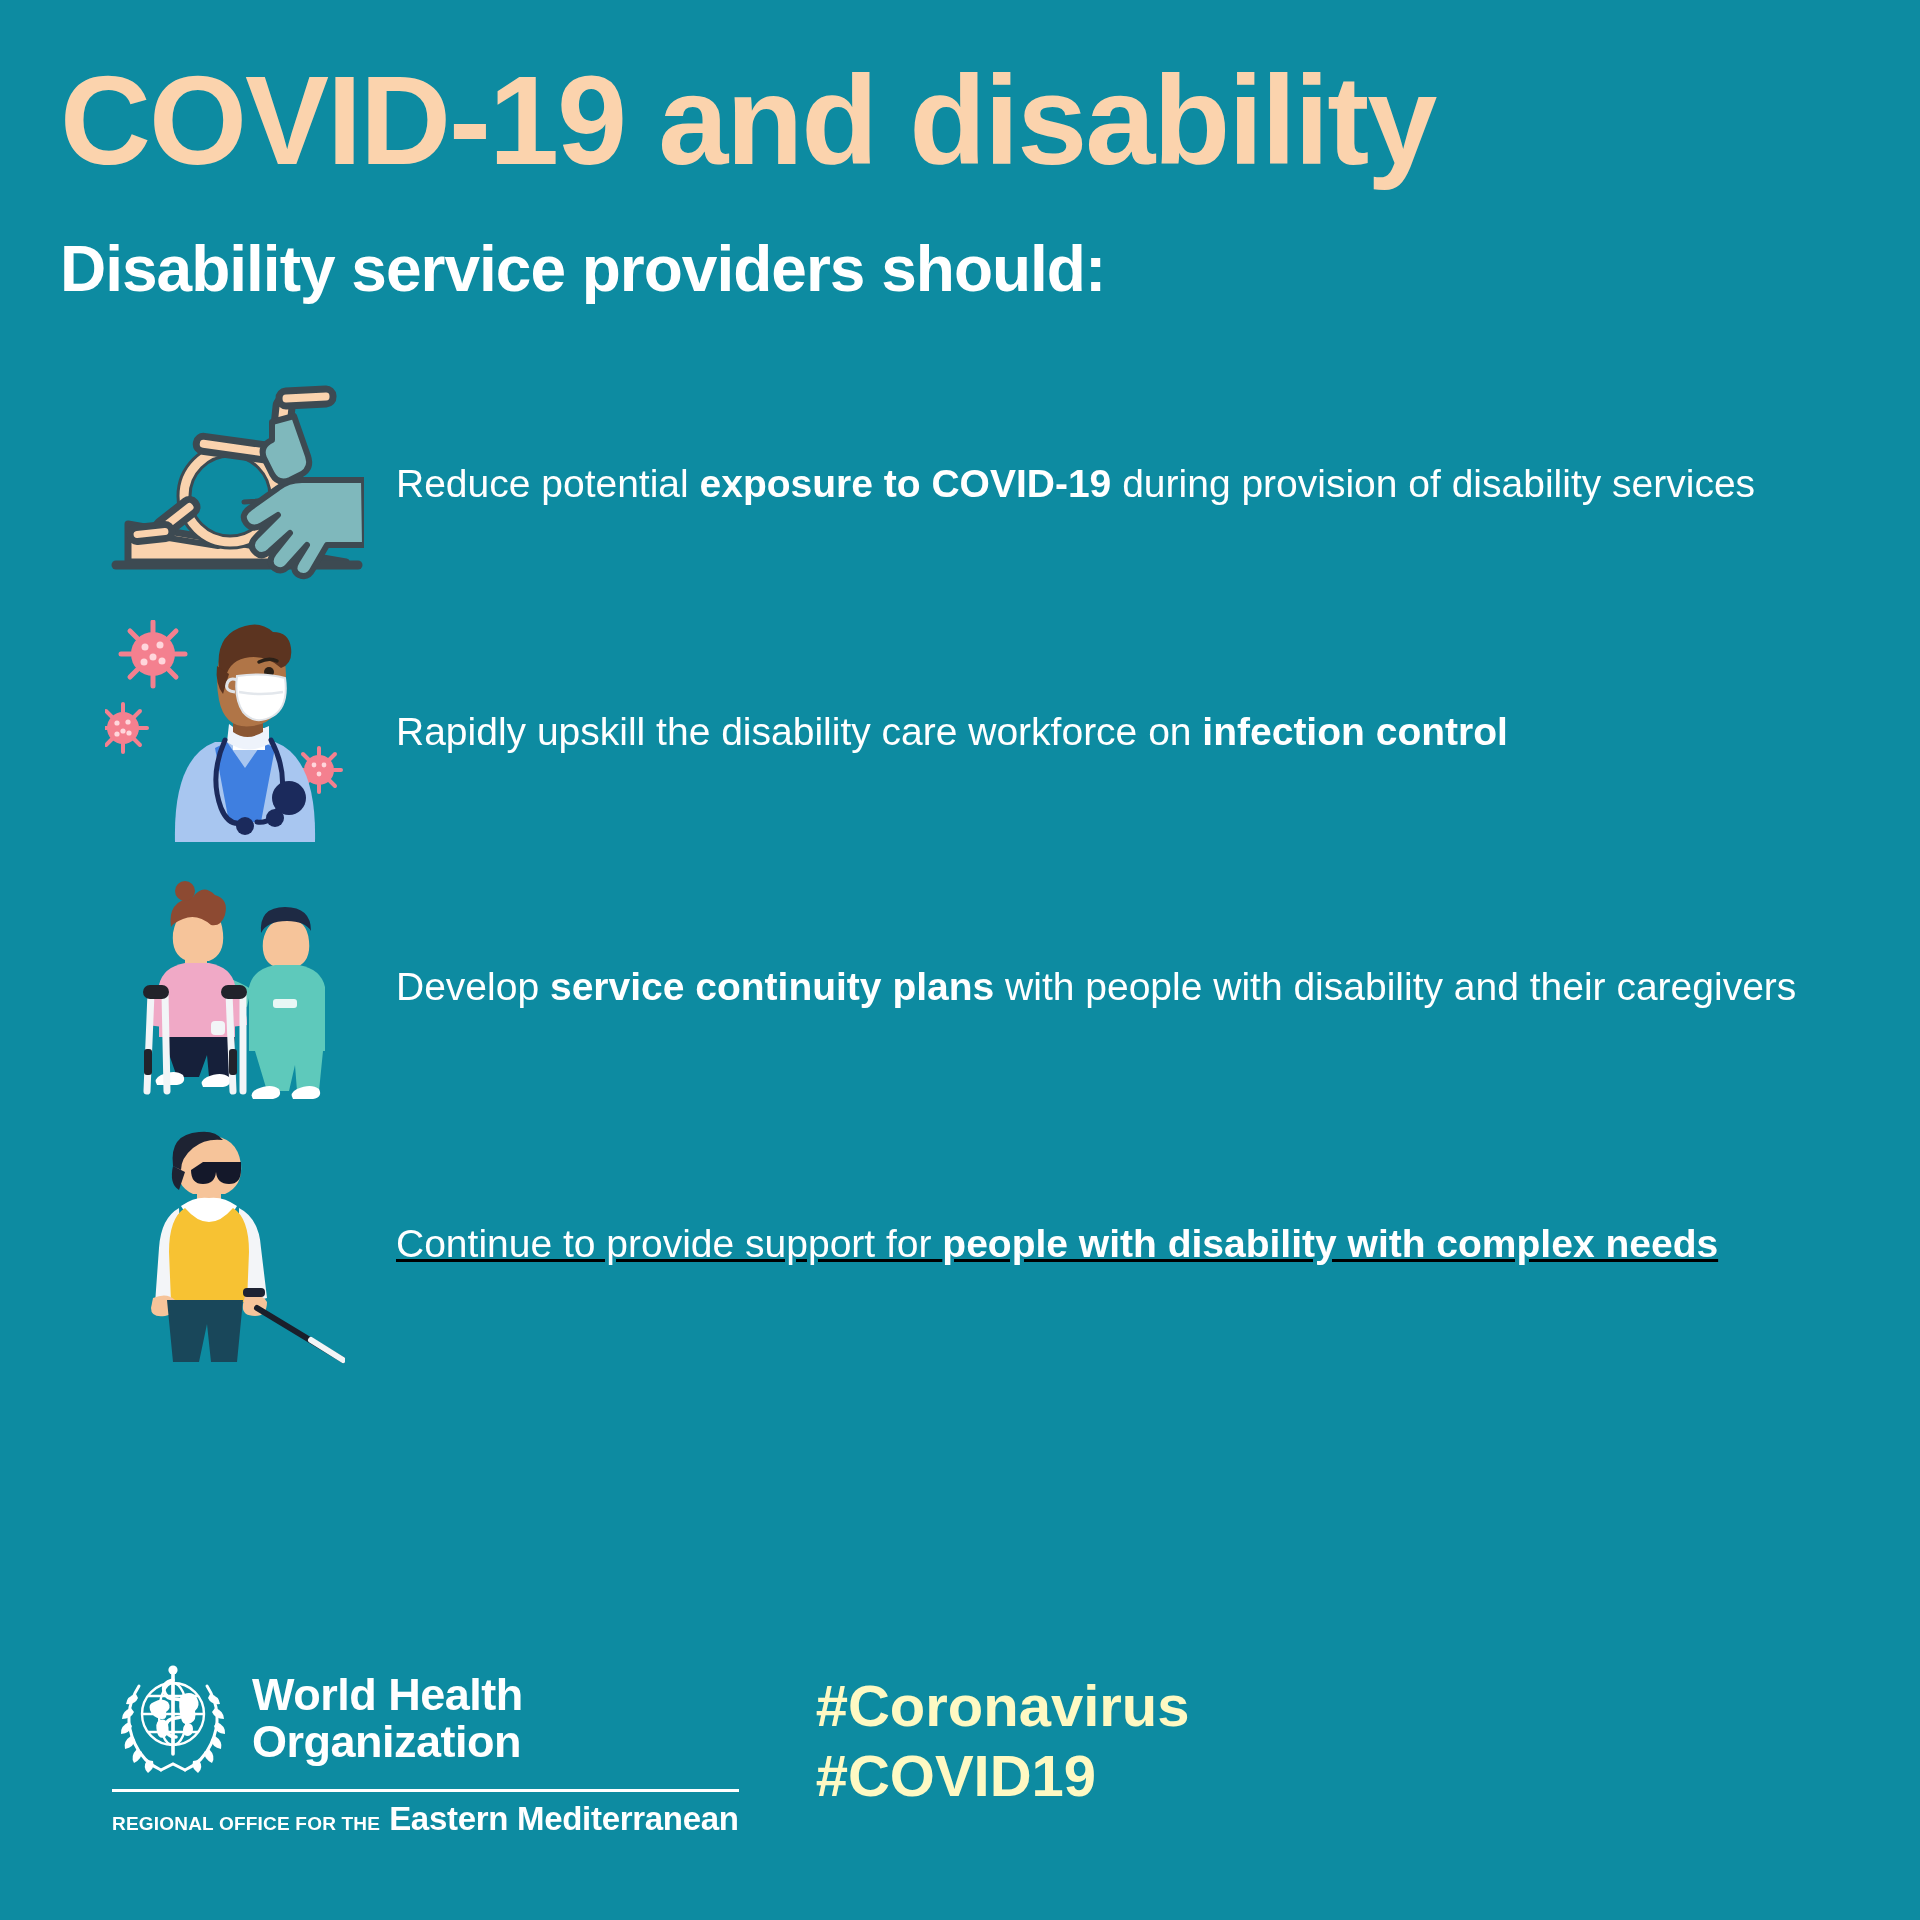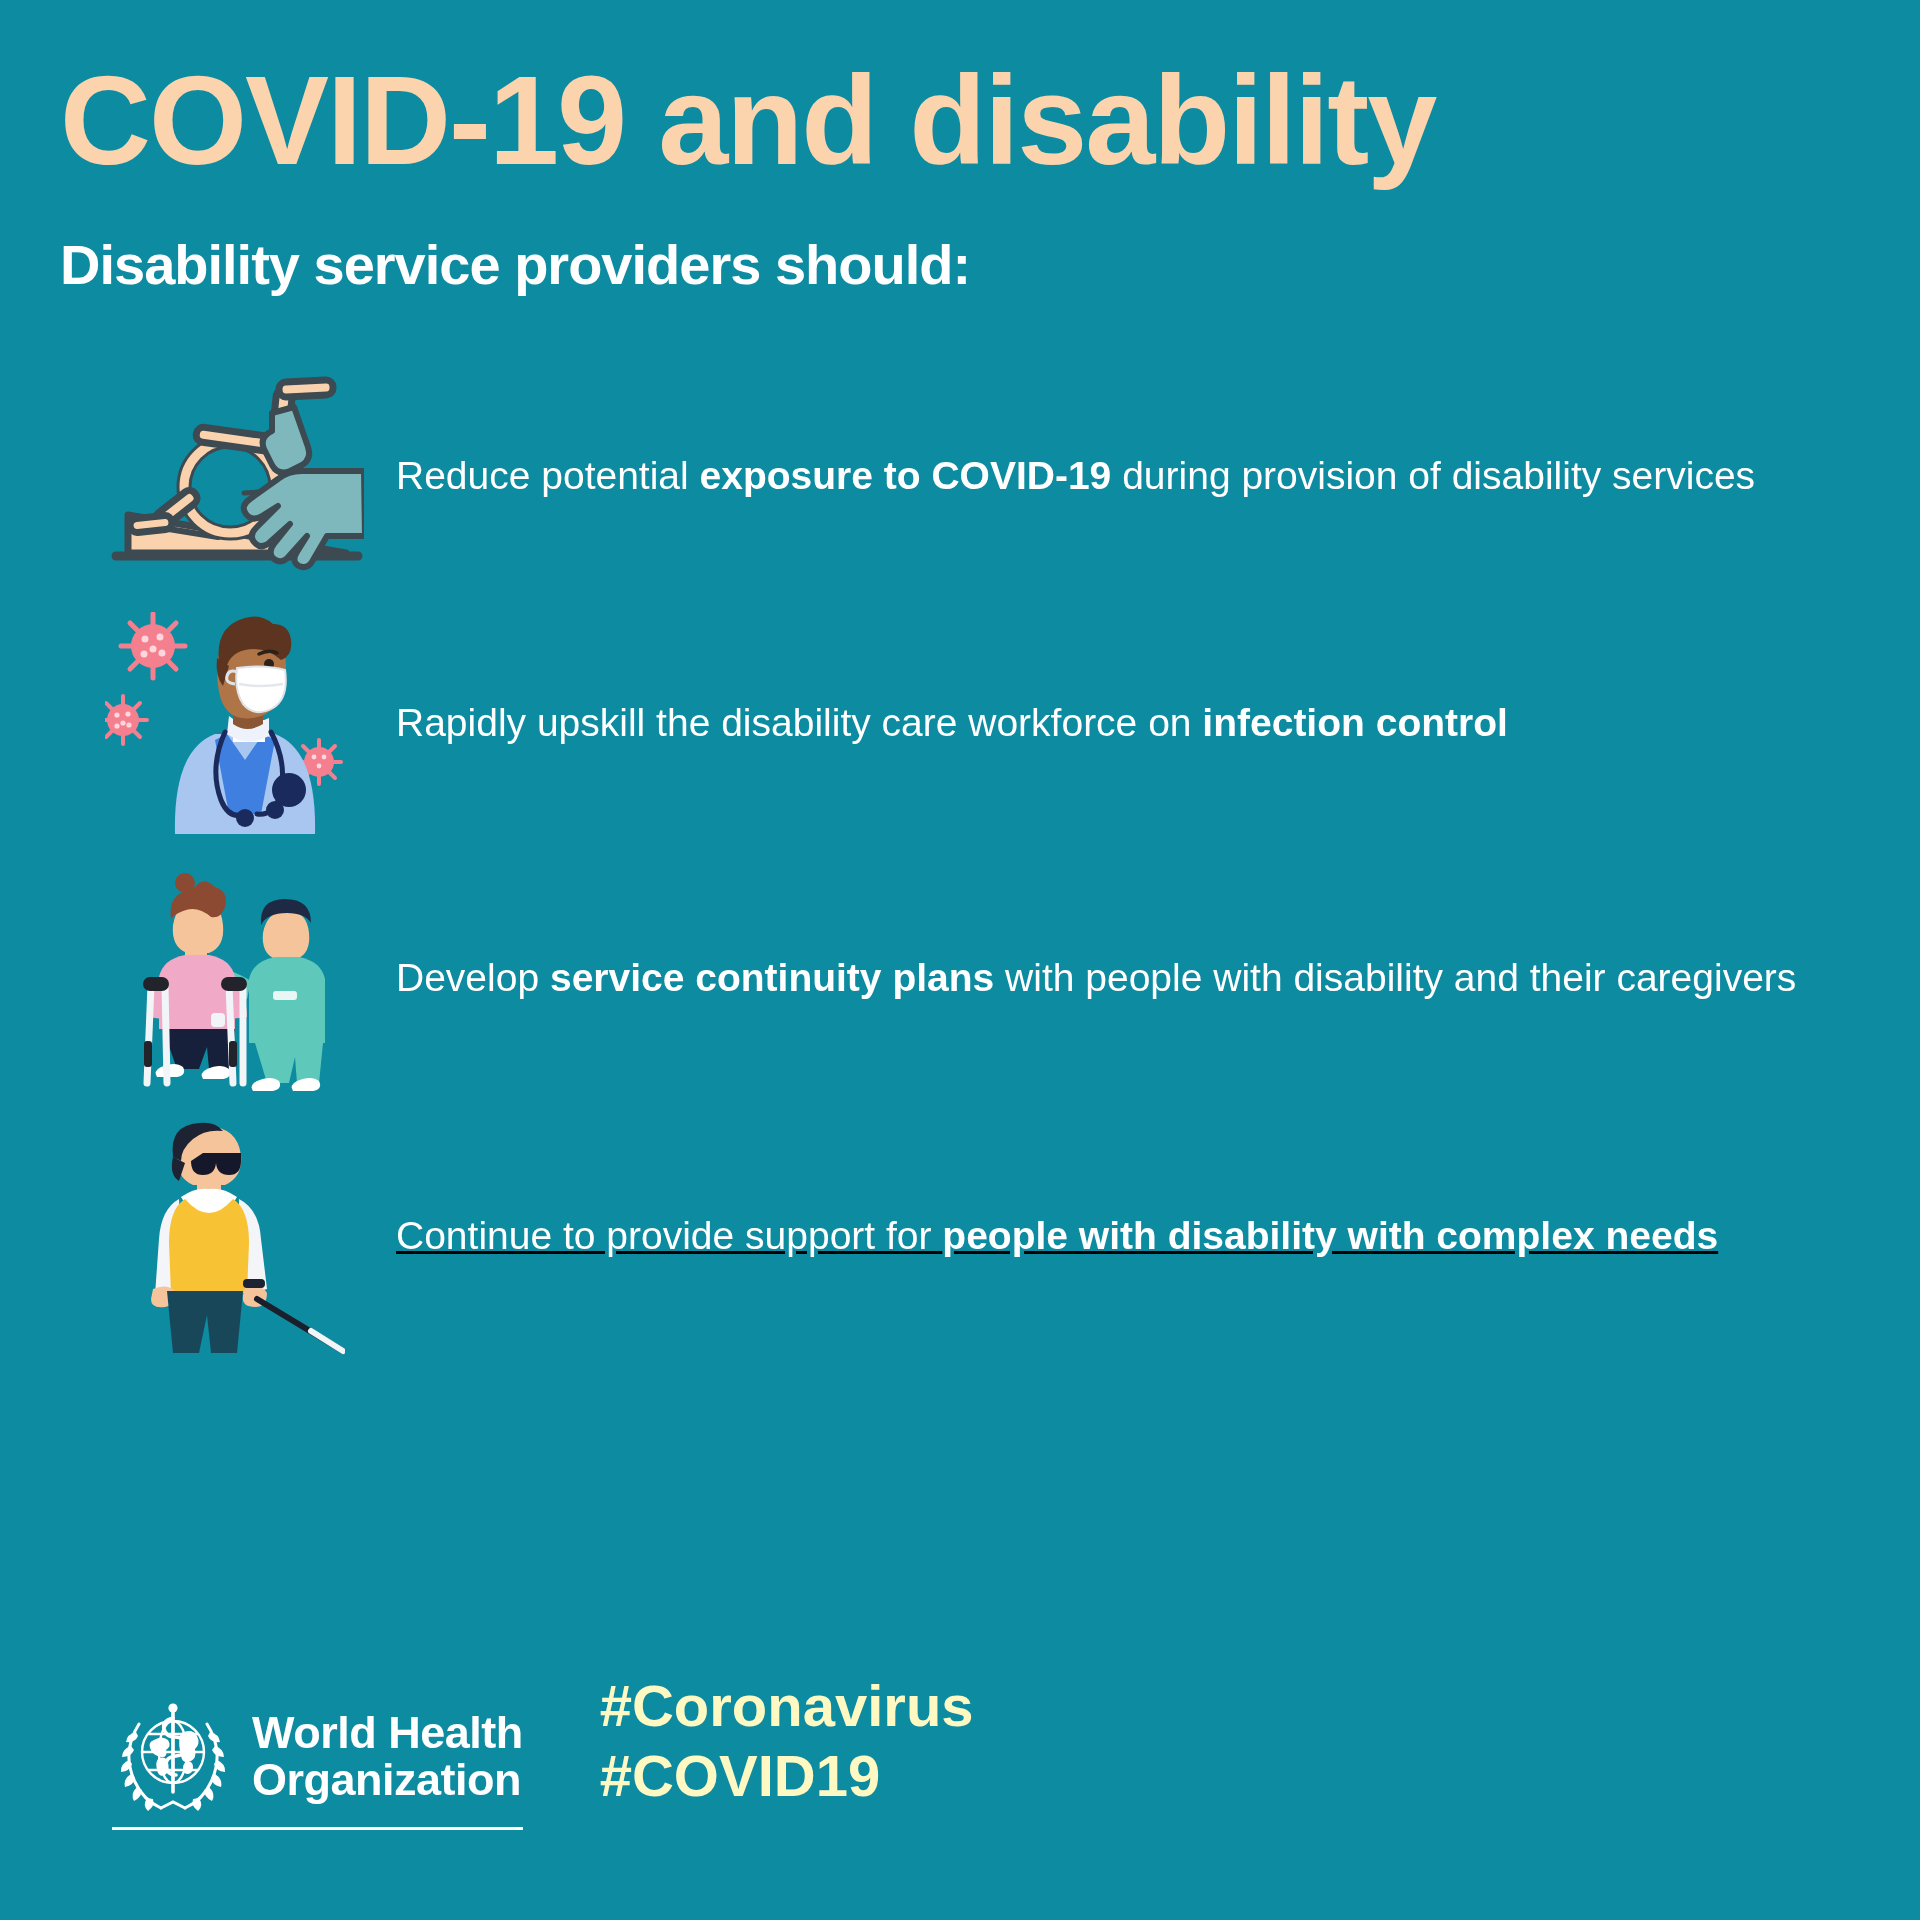--- a/index.html
+++ b/index.html
@@ -31,21 +31,21 @@
     color: #fbd3ad;
     font-size: 126px;
     font-weight: bold;
     line-height: 1.0;
     letter-spacing: -2px;
     margin: 0;
     white-space: nowrap;
   }
   .sub-title {
     color: #ffffff;
-    font-size: 56px;
+    font-size: 64px;
     font-weight: bold;
     line-height: 1.05;
     letter-spacing: -1px;
     margin: 52px 0 0 0;
     white-space: nowrap;
   }
 
   
   .bullets {
     margin-top: 58px;
@@ -416,20 +416,24 @@
               <path d="M87 102 q5 8 -1 13 q-7 -5 -5 -12 Z"></path>
             </g>
           </svg>
         </span>
         <div class="who-words">
           <div>World Health</div>
           <div>Organization</div>
         </div>
       </div>
       <div class="who-rule"></div>
+      <div class="who-region">
+        <span class="who-region-small">REGIONAL OFFICE FOR THE</span>
+        <span class="who-region-big">Eastern Mediterranean</span>
+      </div>
     </div>
 
     <div class="hashtags">
       <div class="hashtag-line">#Coronavirus</div>
       <div class="hashtag-line">#COVID19</div>
     </div>
 
   </div>
 
 </div>

